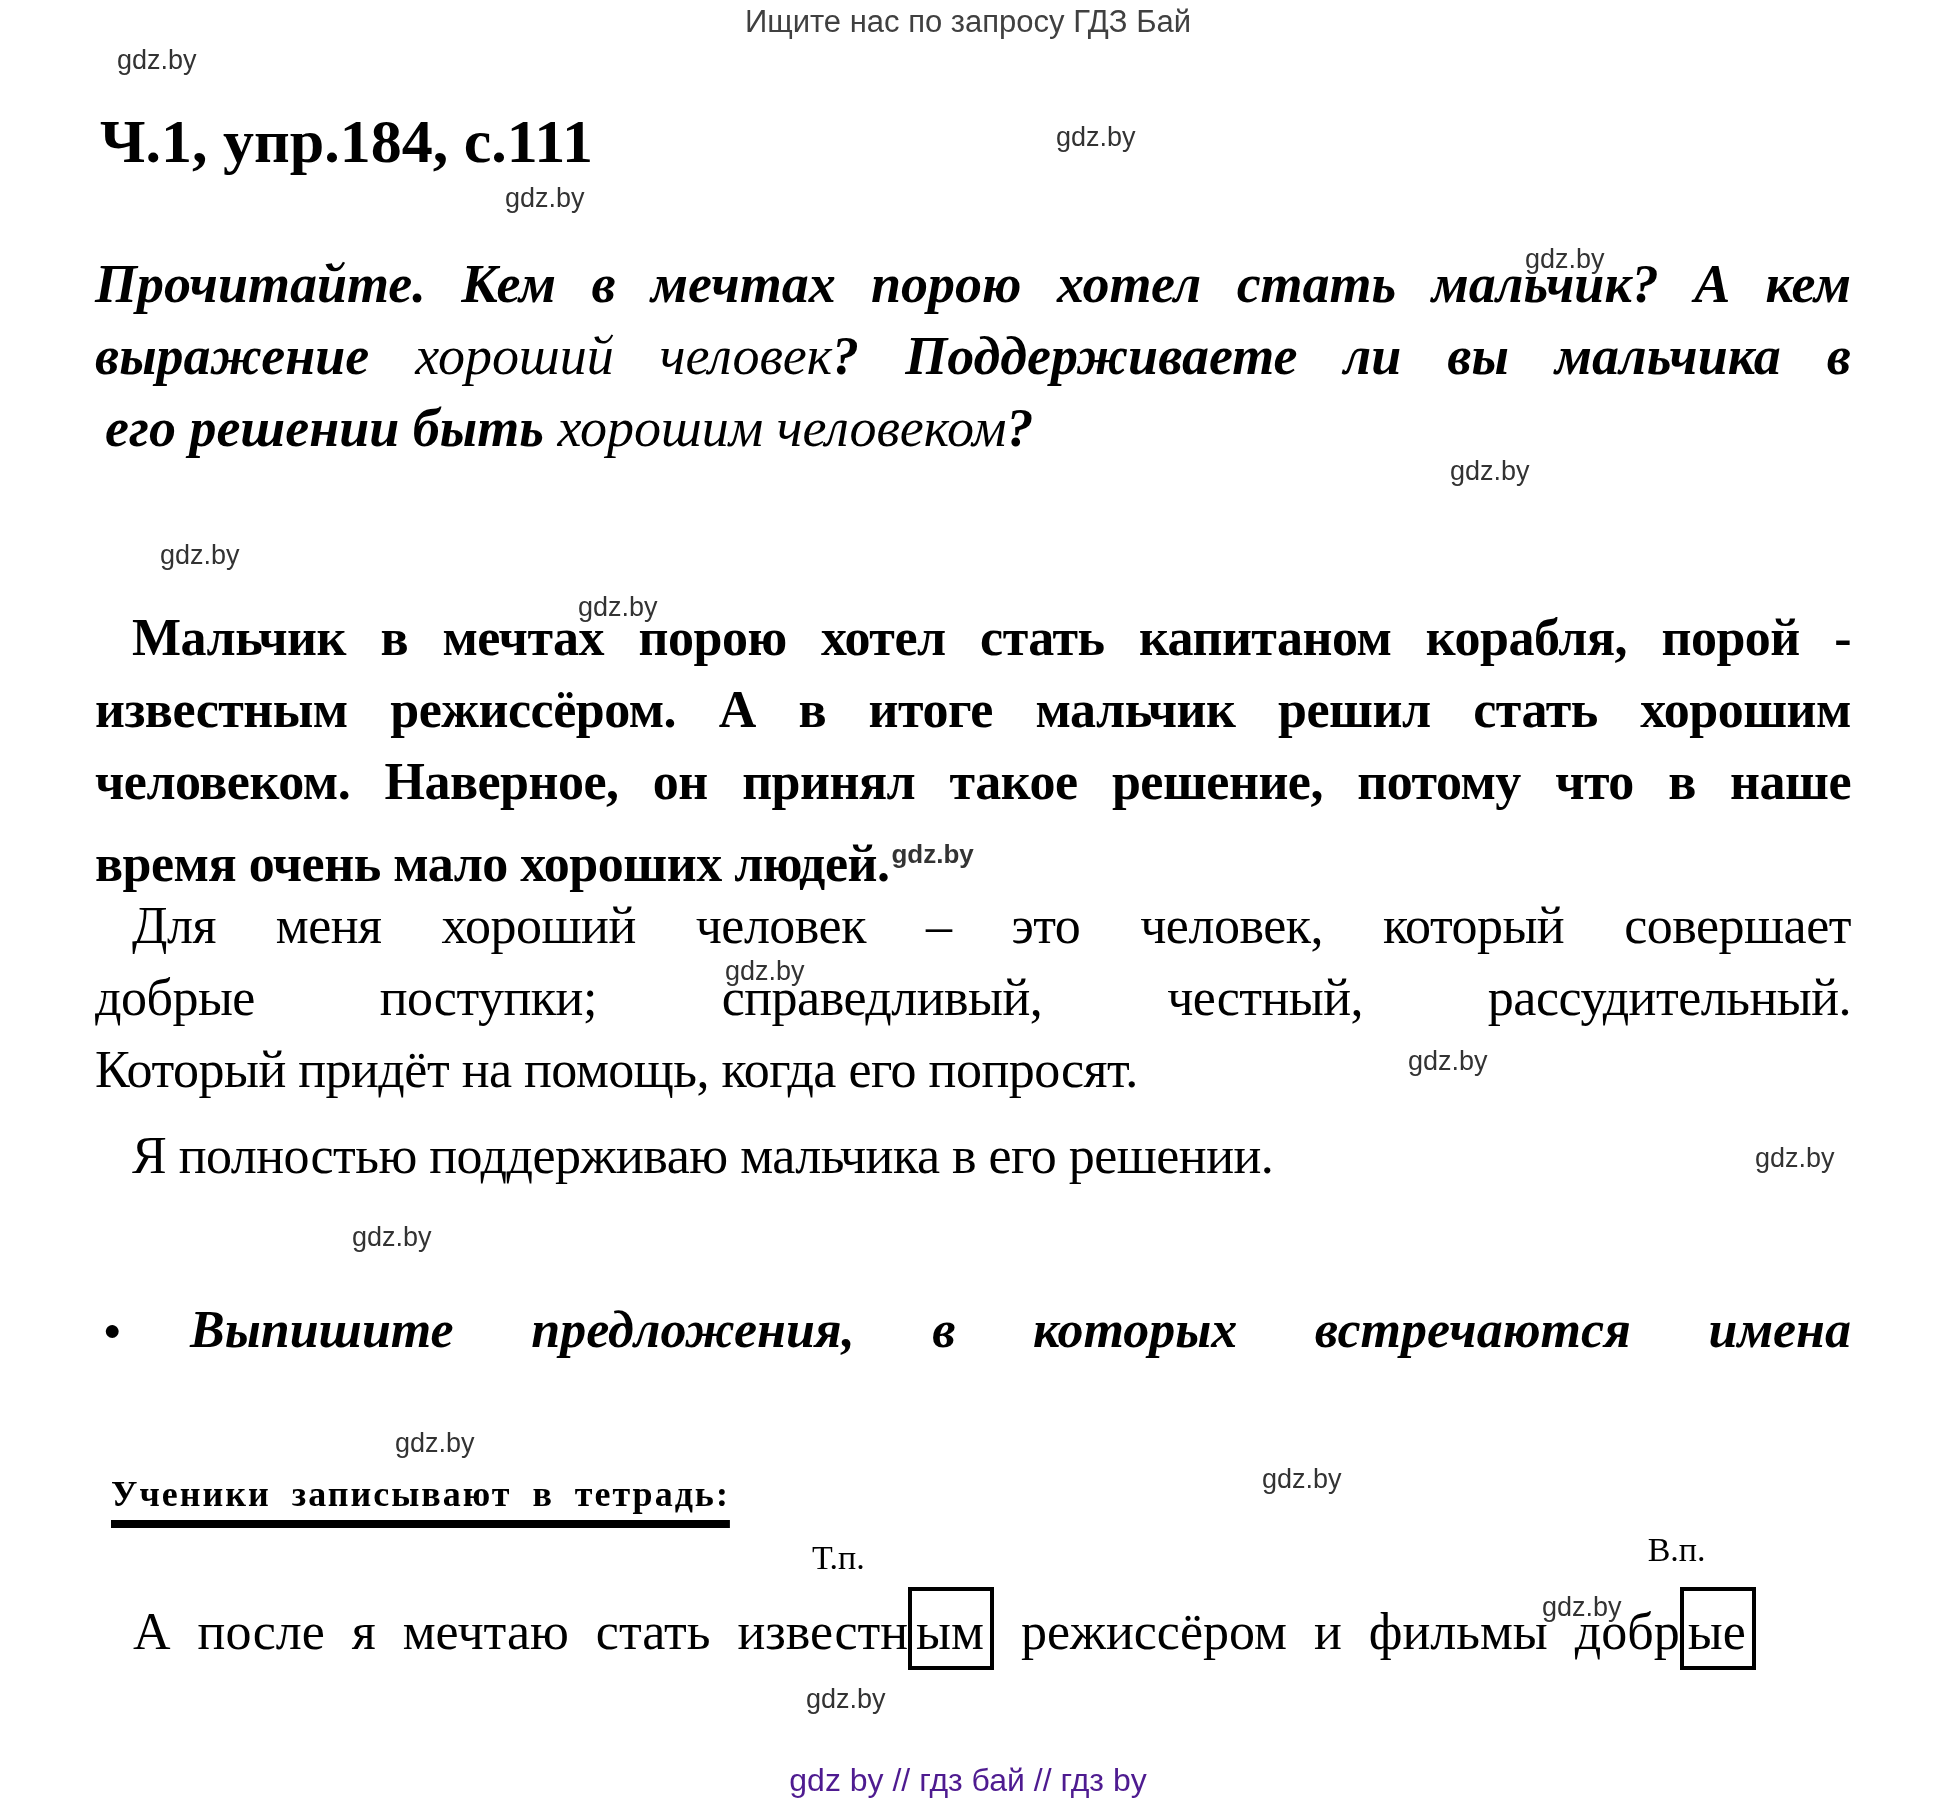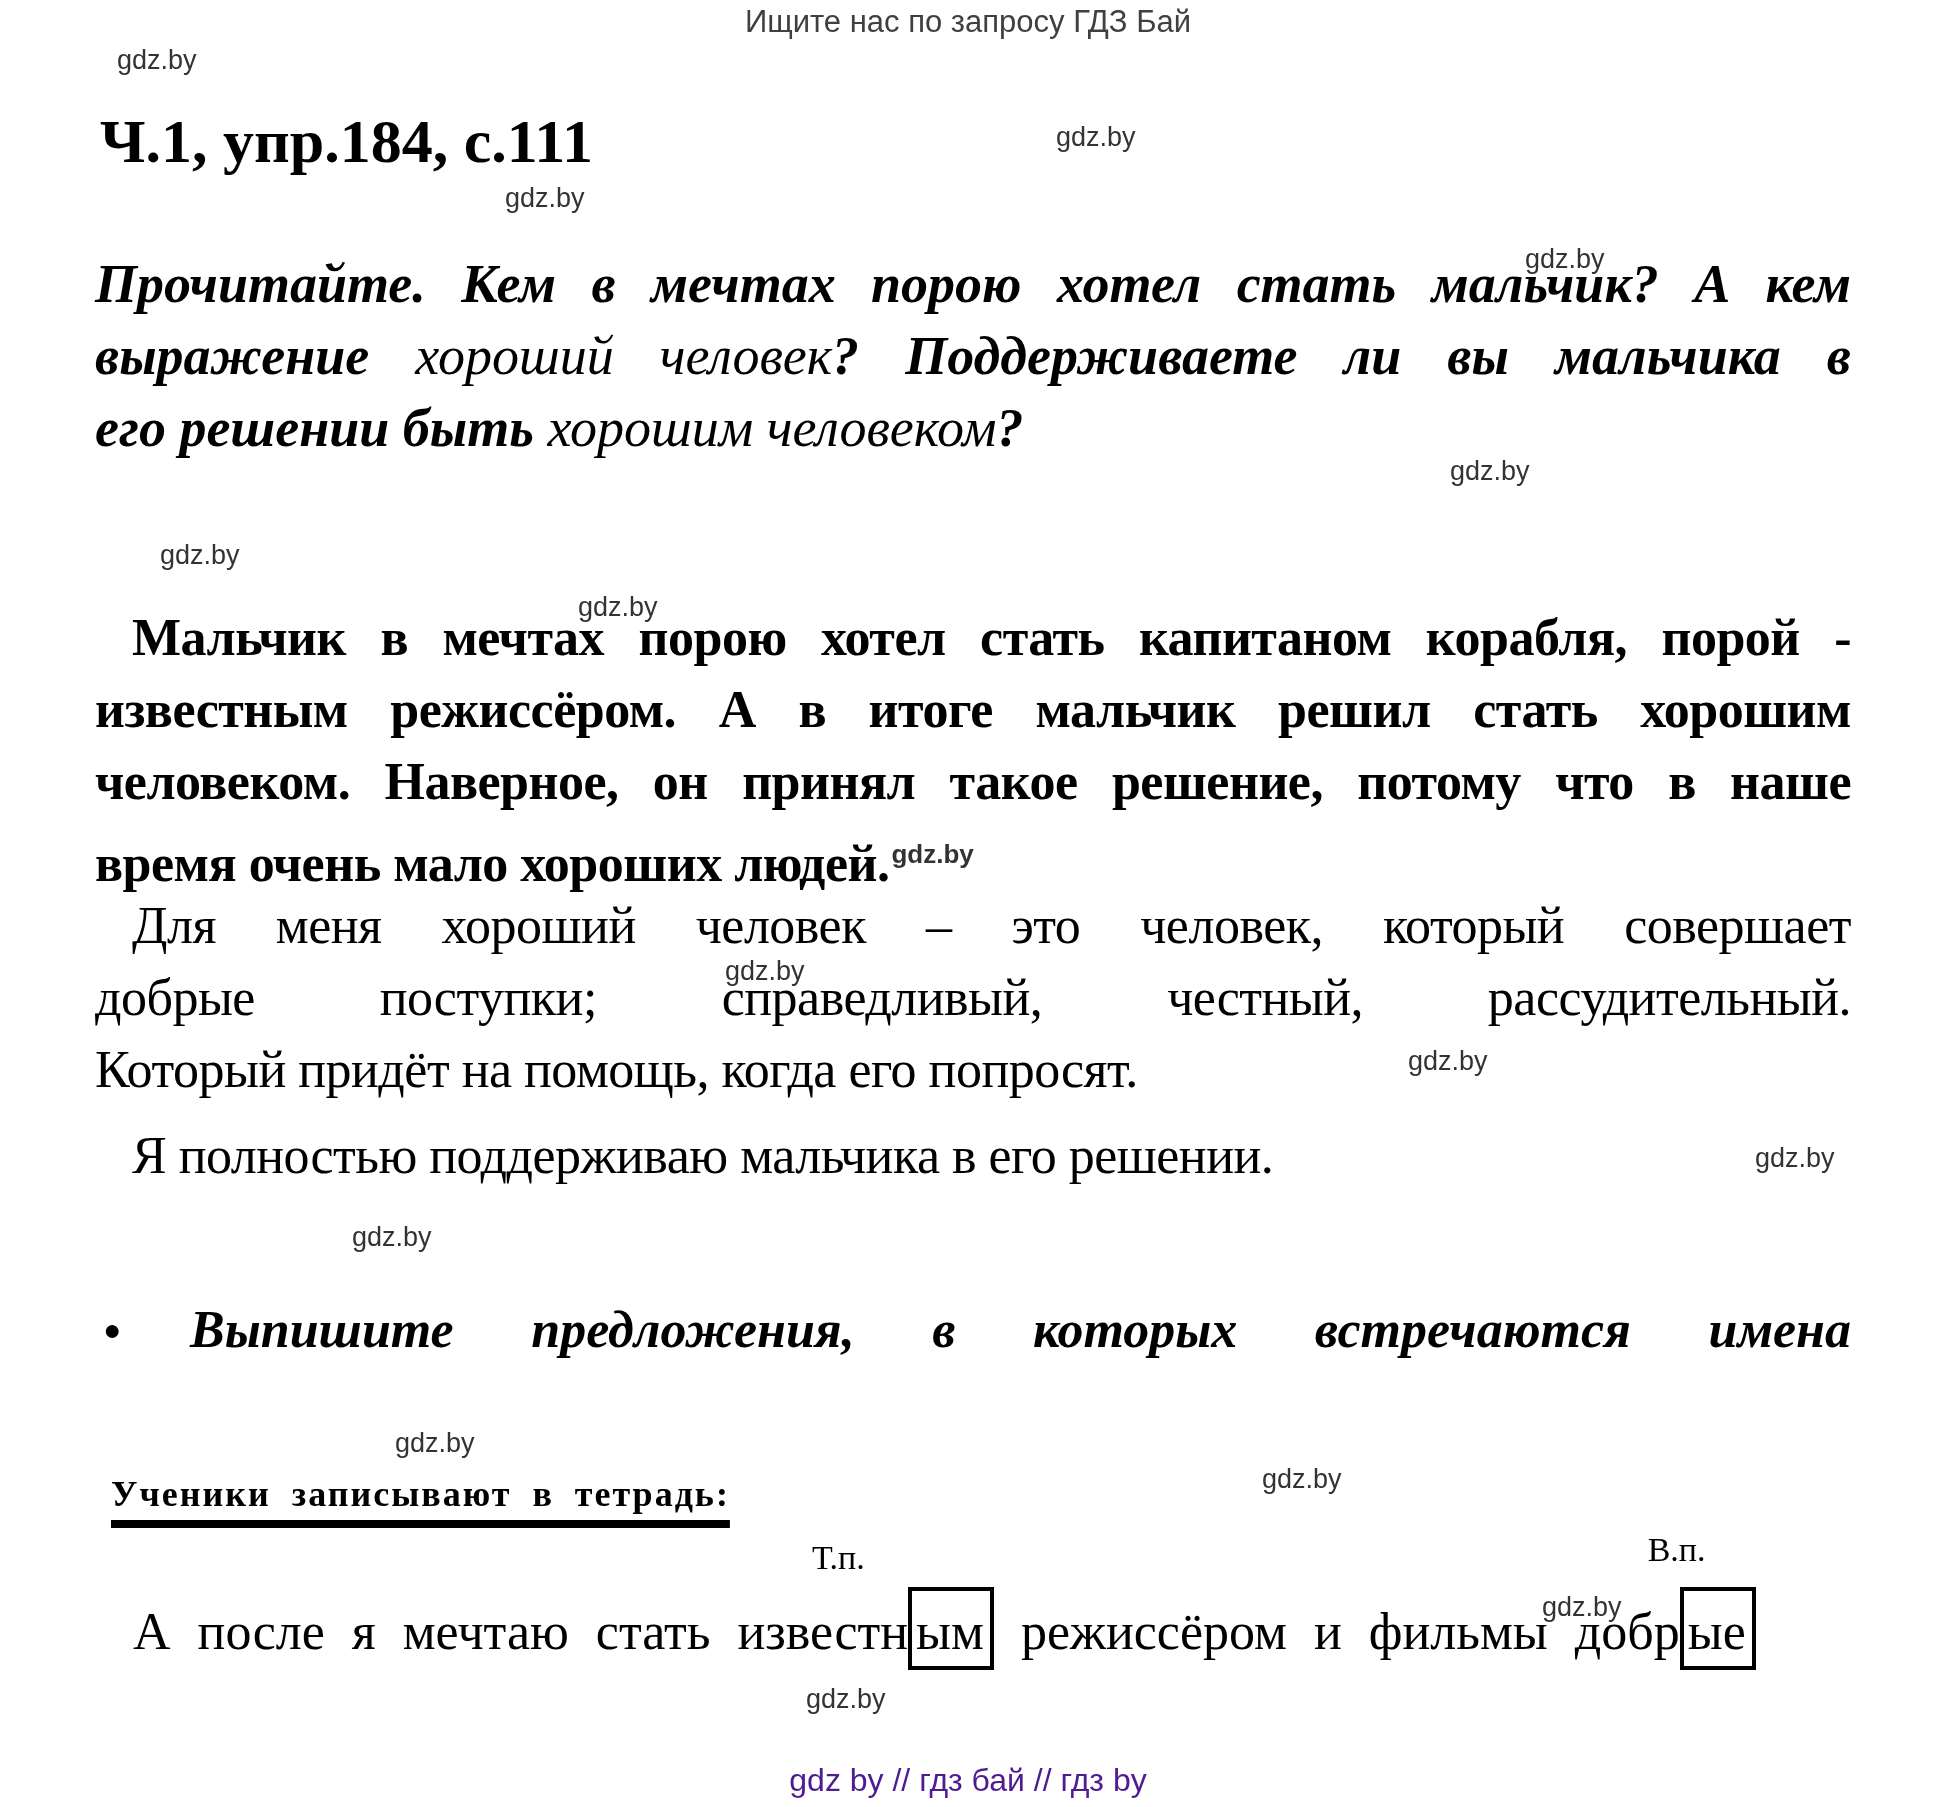--- a/index.html
+++ b/index.html
@@ -16,21 +16,21 @@
     font-size:27px;color:#333333;white-space:nowrap;
   }
   .title{
     position:absolute;left:100px;top:106px;font-size:62px;font-weight:bold;white-space:nowrap;
   }
   .task{
     position:absolute;left:95px;top:248px;width:1756px;
     font-size:54px;font-style:italic;font-weight:bold;line-height:72px;
   }
   .task .line{text-align:justify;text-align-last:justify;}
-  .task .line.left-last{text-align-last:left;}
+  .task .line.left-last{text-align-last:left;margin-left:10px;}
   .seg-r{font-weight:normal;}
   .body-block{
     position:absolute;left:95px;width:1756px;
     font-size:52px;line-height:72px;letter-spacing:-0.5px;
   }
   .p1{top:602px;font-weight:bold;}
   .p2{top:890px;}
   .p3{top:1120px;}
   .jl{text-align:justify;text-align-last:justify;}
   .indent{text-indent:37px;}

